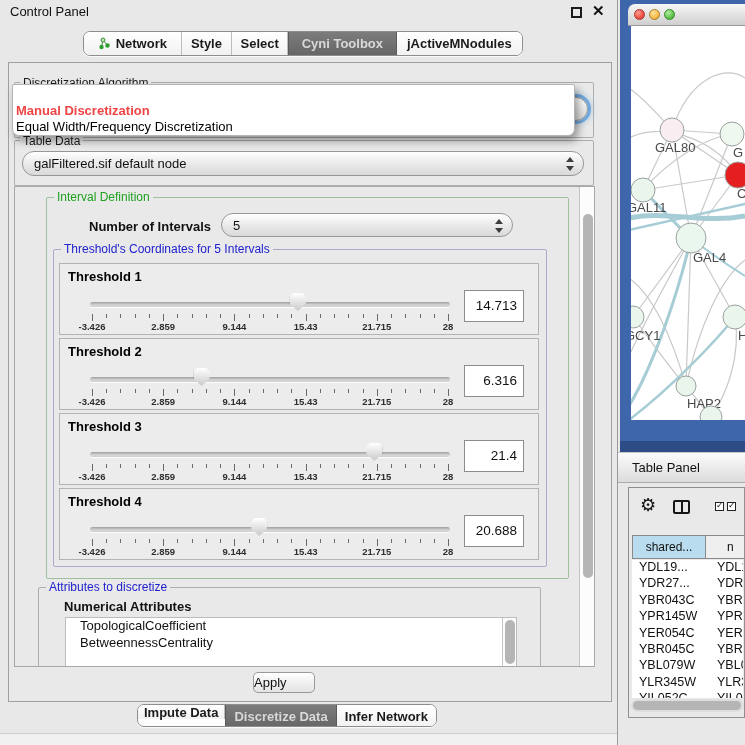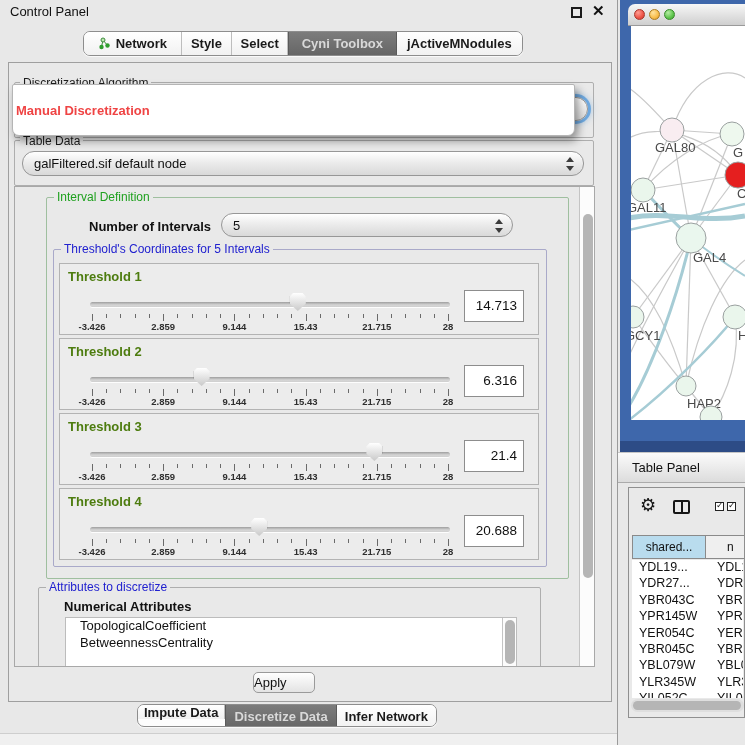--- a/index.html
+++ b/index.html
@@ -53,21 +53,21 @@
 
   
   .viewport { left:14px; top:186px; width:581px; height:481px; border:1px solid #a8a8a8; background:#e9e9e9; overflow:hidden; }
   .vscroll-track { position:absolute; background:#fcfcfc; border-left:1px solid #c4c4c4; }
   .scroll-thumb { position:absolute; background:#b5b5b5; border-radius:6px; }
 
   .bold-label { position:absolute; font-size:13px; font-weight:bold; color:#111; white-space:nowrap; }
 
   
   .thr-panel { position:absolute; left:58px; width:480px; height:72px; background:#ececec; border:1px solid #b3b3b3; }
-  .thr-label { position:absolute; left:8px; top:5px; font-size:13px; font-weight:bold; color:#4d7c0f; }
+  .thr-label { position:absolute; left:8px; top:5px; font-size:13px; font-weight:bold; color:#000000; }
   .thr-track { position:absolute; left:30px; top:38px; width:360px; height:5px; border-radius:3px;
                background:linear-gradient(#9e9e9e,#d6d6d6 60%,#cfcfcf); box-shadow:0 1px 0 rgba(255,255,255,.9); }
   .thr-thumb { position:absolute; top:29px; width:16px; height:18px;
                background:linear-gradient(#ffffff,#c9c9c9);
                clip-path:polygon(50% 100%, 0 60%, 0 20%, 20% 0, 80% 0, 100% 20%, 100% 60%);
                filter:drop-shadow(0 0 1px rgba(0,0,0,.6)); }
   .tick { position:absolute; width:1px; background:#6a6a6a; }
   .tick-label { position:absolute; top:57px; width:64px; margin-left:-32px; text-align:center;
                 font-size:9.5px; font-weight:bold; color:#2e2e2e; }
   .thr-value { position:absolute; left:404px; top:26px; width:60px; height:32px; background:#ffffff;
@@ -153,20 +153,21 @@
       </div>
 
     <div class="abs outer-panel"></div>
 
     <div class="group" style="left:14px; top:82px; width:580px; height:56px;"></div>
     <span class="group-title t-black" style="left:20px; top:76px;">Discretization Algorithm</span>
     <div class="combo focus-ring" style="left:21px; top:97px; width:567px; height:24px;"></div>
 
     <div class="abs popup">
       <div class="opt1">Manual Discretization</div>
+      <div class="opt2">Equal Width/Frequency Discretization</div>
     </div>
 
     <div class="group" style="left:14px; top:140px; width:580px; height:46px;"></div>
     <span class="group-title t-black" style="left:20px; top:134px;">Table Data</span>
     <div class="combo" style="left:22px; top:151px; width:562px; height:25px;">
       <span class="val">galFiltered.sif default node</span>
       <span class="spinner"></span>
     </div>
 
     <div class="abs viewport">

